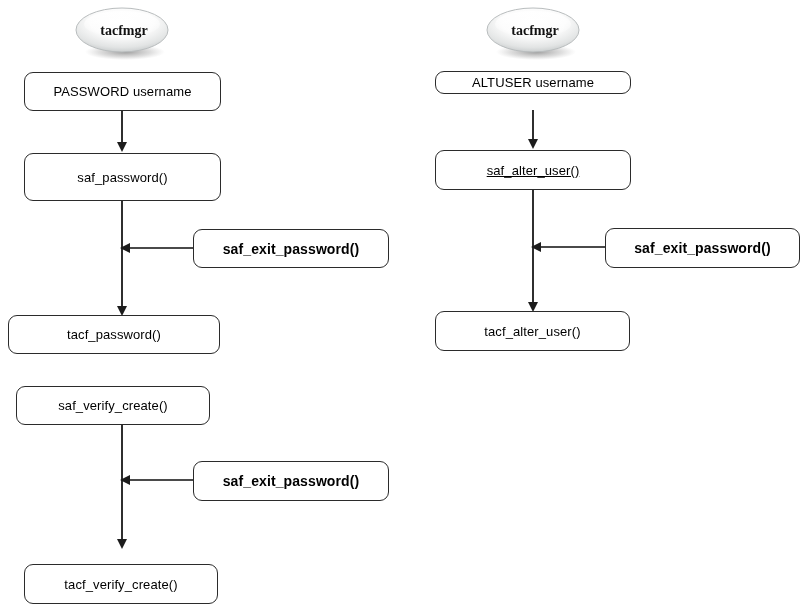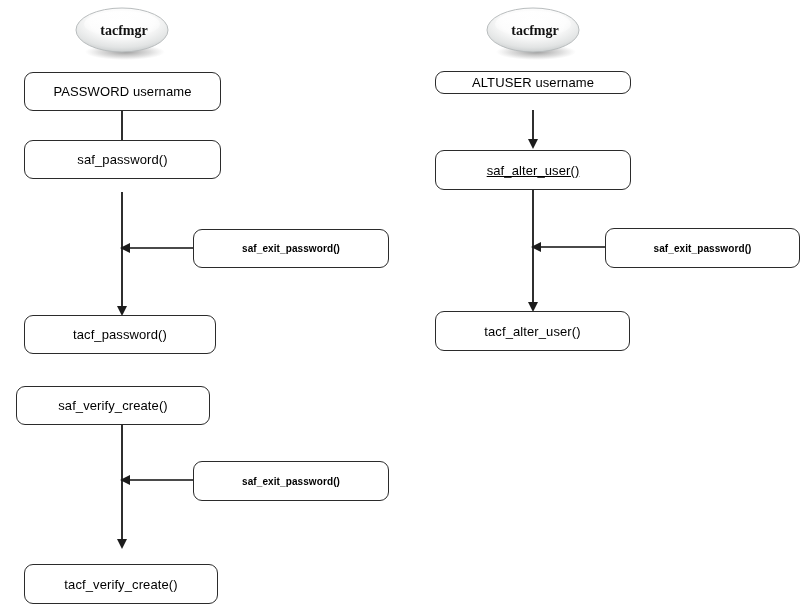--- a/index.html
+++ b/index.html
@@ -27,21 +27,21 @@
     align-items: center;
     justify-content: center;
     color: #000000;
     font-size: 13px;
     font-family: "Liberation Sans", sans-serif;
     letter-spacing: 0.1px;
     z-index: 3;
   }
   .node.bold {
     font-weight: bold;
-    font-size: 10px;
+    font-size: 14px;
     color: #000000;
   }
   .ellipse-wrap {
     position: absolute;
     z-index: 4;
   }
   .ellipse-wrap svg {
     display: block;
     overflow: visible;
   }
@@ -123,31 +123,31 @@
       <ellipse cx="50" cy="18" rx="38" ry="13" fill="url(#glossL)"></ellipse>
     </svg>
     <div class="ellipse-label">tacfmgr</div>
   </div>
 
   <div class="node" style="left:24px; top:72px; width:197px; height:39px;">PASSWORD username</div>
 
   <div class="vline" style="left:121px; top:111px; height:33px;"></div>
   <div class="arrow-down" style="left:117px; top:142px;"></div>
 
-  <div class="node" style="left:24px; top:140px; width:197px; height:39px;">saf_password()</div>
+  <div class="node" style="left:24px; top:153px; width:197px; height:48px;">saf_password()</div>
 
   <div class="vline" style="left:121px; top:192px; height:116px;"></div>
   <div class="arrow-down" style="left:117px; top:306px;"></div>
 
   <div class="hline" style="left:126px; top:247px; width:68px;"></div>
   <div class="arrow-left" style="left:120px; top:243px;"></div>
 
   <div class="node bold" style="left:193px; top:229px; width:196px; height:39px;">saf_exit_password()</div>
 
-  <div class="node" style="left:24px; top:315px; width:192px; height:39px;">tacf_password()</div>
+  <div class="node" style="left:8px; top:315px; width:212px; height:39px;">tacf_password()</div>
 
   <div class="node" style="left:16px; top:386px; width:194px; height:39px;">saf_verify_create()</div>
 
   <div class="vline" style="left:121px; top:425px; height:116px;"></div>
   <div class="arrow-down" style="left:117px; top:539px;"></div>
 
   <div class="hline" style="left:126px; top:479px; width:68px;"></div>
   <div class="arrow-left" style="left:120px; top:475px;"></div>
 
   <div class="node bold" style="left:193px; top:461px; width:196px; height:40px;">saf_exit_password()</div>

